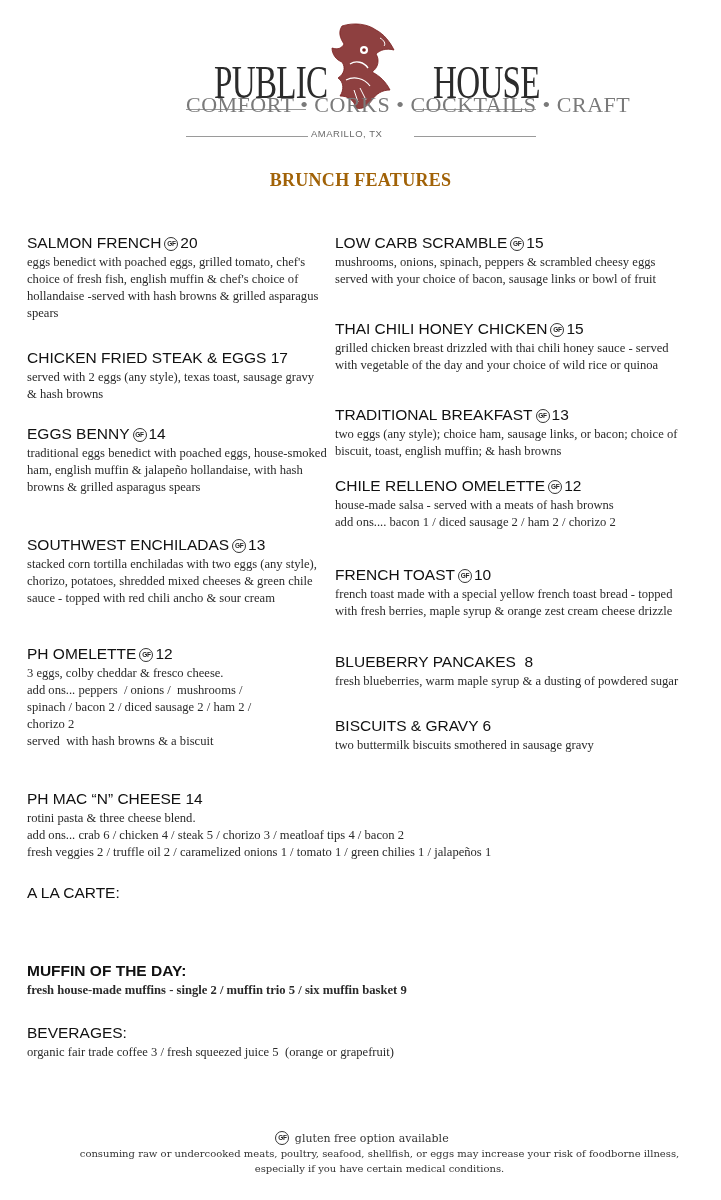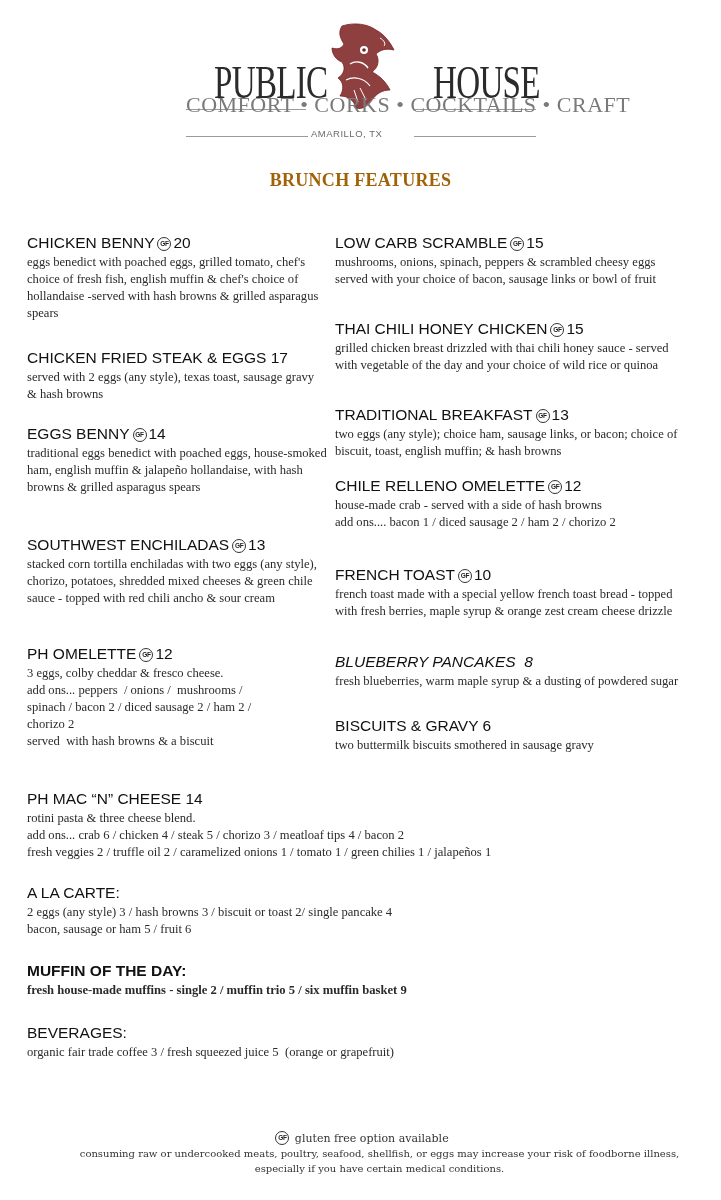--- a/index.html
+++ b/index.html
@@ -42,21 +42,21 @@
   <div class="logo-rule" style="left:228px;top:97px;width:122px;"></div>
   <div class="logo-tagline">COMFORT • CORKS • COCKTAILS • CRAFT</div>
   <div class="logo-rule" style="left:0;top:124px;width:122px;"></div>
   <div class="logo-rule" style="left:228px;top:124px;width:122px;"></div>
   <div class="logo-city">AMARILLO, TX</div>
 </div>
 
 <div class="page-title">BRUNCH FEATURES</div>
 
 <div class="item" style="left:27px;top:233px;width:300px;">
-  <div class="item-name"><span>CHICKEN BENNY</span><span class="gf">GF</span><span>20</span></div>
+  <div class="item-name"><span>SALMON FRENCH</span><span class="gf">GF</span><span>20</span></div>
   <div class="item-desc">eggs benedict with poached eggs, grilled tomato, chef's choice of fresh fish, english muffin &amp; chef's choice of hollandaise -served with hash browns &amp; grilled asparagus spears</div>
 </div>
 
 <div class="item" style="left:27px;top:348px;width:300px;">
   <div class="item-name"><span>CHICKEN FRIED STEAK &amp; EGGS</span> <span>17</span></div>
   <div class="item-desc">served with 2 eggs (any style), texas toast, sausage gravy &amp; hash browns</div>
 </div>
 
 <div class="item" style="left:27px;top:424px;width:300px;">
   <div class="item-name"><span>EGGS BENNY</span><span class="gf">GF</span><span>14</span></div>
@@ -90,55 +90,51 @@
 </div>
 
 <div class="item" style="left:335px;top:405px;width:350px;">
   <div class="item-name"><span>TRADITIONAL BREAKFAST</span><span class="gf">GF</span><span>13</span></div>
   <div class="item-desc">two eggs (any style); choice ham, sausage links, or bacon; choice of biscuit, toast, english muffin; &amp; hash browns</div>
 </div>
 
 <div class="item" style="left:335px;top:476px;width:350px;">
   <div class="item-name"><span>CHILE RELLENO OMELETTE</span><span class="gf">GF</span><span>12</span></div>
   <div class="item-desc">
-    <div>house-made crab - served with a side of hash browns</div>
+    <div>house-made salsa - served with a meats of hash browns</div>
     <div>add ons.... bacon 1 / diced sausage 2 / ham 2 / chorizo 2</div>
   </div>
 </div>
 
 <div class="item" style="left:335px;top:565px;width:350px;">
   <div class="item-name"><span>FRENCH TOAST</span><span class="gf">GF</span><span>10</span></div>
   <div class="item-desc">french toast made with a special yellow french toast bread - topped with fresh berries, maple syrup &amp; orange zest cream cheese drizzle</div>
 </div>
 
 <div class="item" style="left:335px;top:652px;width:350px;">
-  <div class="item-name" style="white-space:pre;font-style:italic;"><span>BLUEBERRY PANCAKES</span>  <span>8</span></div>
+  <div class="item-name" style="white-space:pre;"><span>BLUEBERRY PANCAKES</span>  <span>8</span></div>
   <div class="item-desc">fresh blueberries, warm maple syrup &amp; a dusting of powdered sugar</div>
 </div>
 
 <div class="item" style="left:335px;top:716px;width:350px;">
   <div class="item-name"><span>BISCUITS &amp; GRAVY</span> <span>6</span></div>
   <div class="item-desc">two buttermilk biscuits smothered in sausage gravy</div>
 </div>
 
 <div class="item" style="left:27px;top:789px;width:680px;">
   <div class="item-name">PH MAC “N” CHEESE 14</div>
   <div class="item-desc">
     <div>rotini pasta &amp; three cheese blend.</div>
     <div>add ons... crab 6 / chicken 4 / steak 5 / chorizo 3 / meatloaf tips 4 / bacon 2</div>
     <div>fresh veggies 2 / truffle oil 2 / caramelized onions 1 / tomato 1 / green chilies 1 / jalapeños 1</div>
   </div>
 </div>
 
 <div class="item" style="left:27px;top:883px;width:680px;">
   <div class="item-name">A LA CARTE:</div>
-  <div class="item-desc">
-    <div>2 eggs (any style) 3 / hash browns 3 / biscuit or toast 2/ single pancake 4</div>
-    <div>bacon, sausage or ham 5 / fruit 6</div>
-  </div>
 </div>
 
 <div class="item" style="left:27px;top:961px;width:680px;font-weight:bold;">
   <div class="item-name">MUFFIN OF THE DAY:</div>
   <div class="item-desc">
     <div>fresh house-made muffins - single 2 / muffin trio 5 / six muffin basket 9</div>
   </div>
 </div>
 
 <div class="item" style="left:27px;top:1023px;width:680px;">

